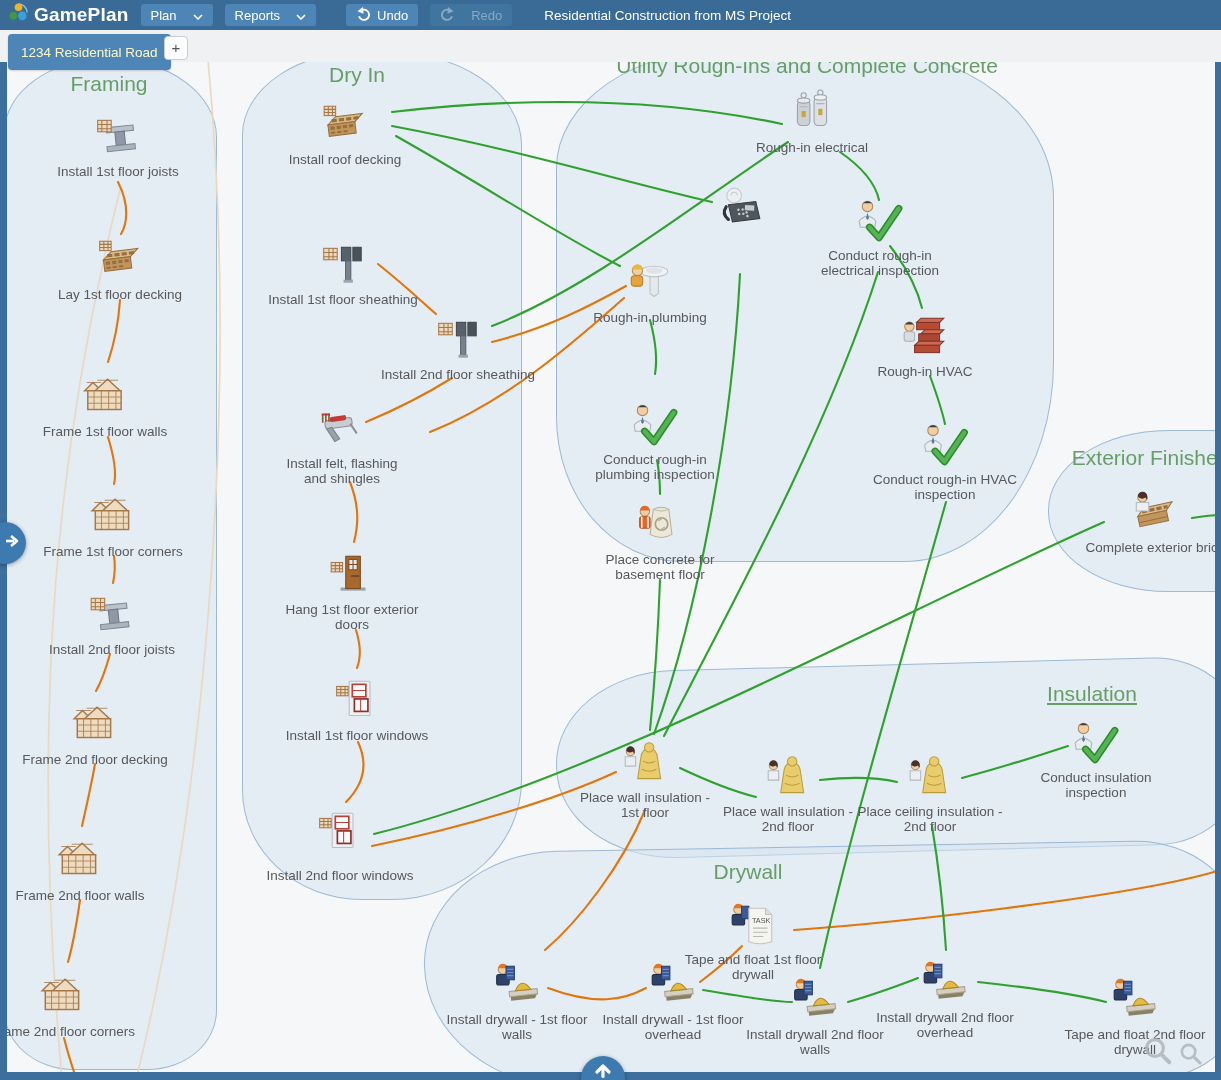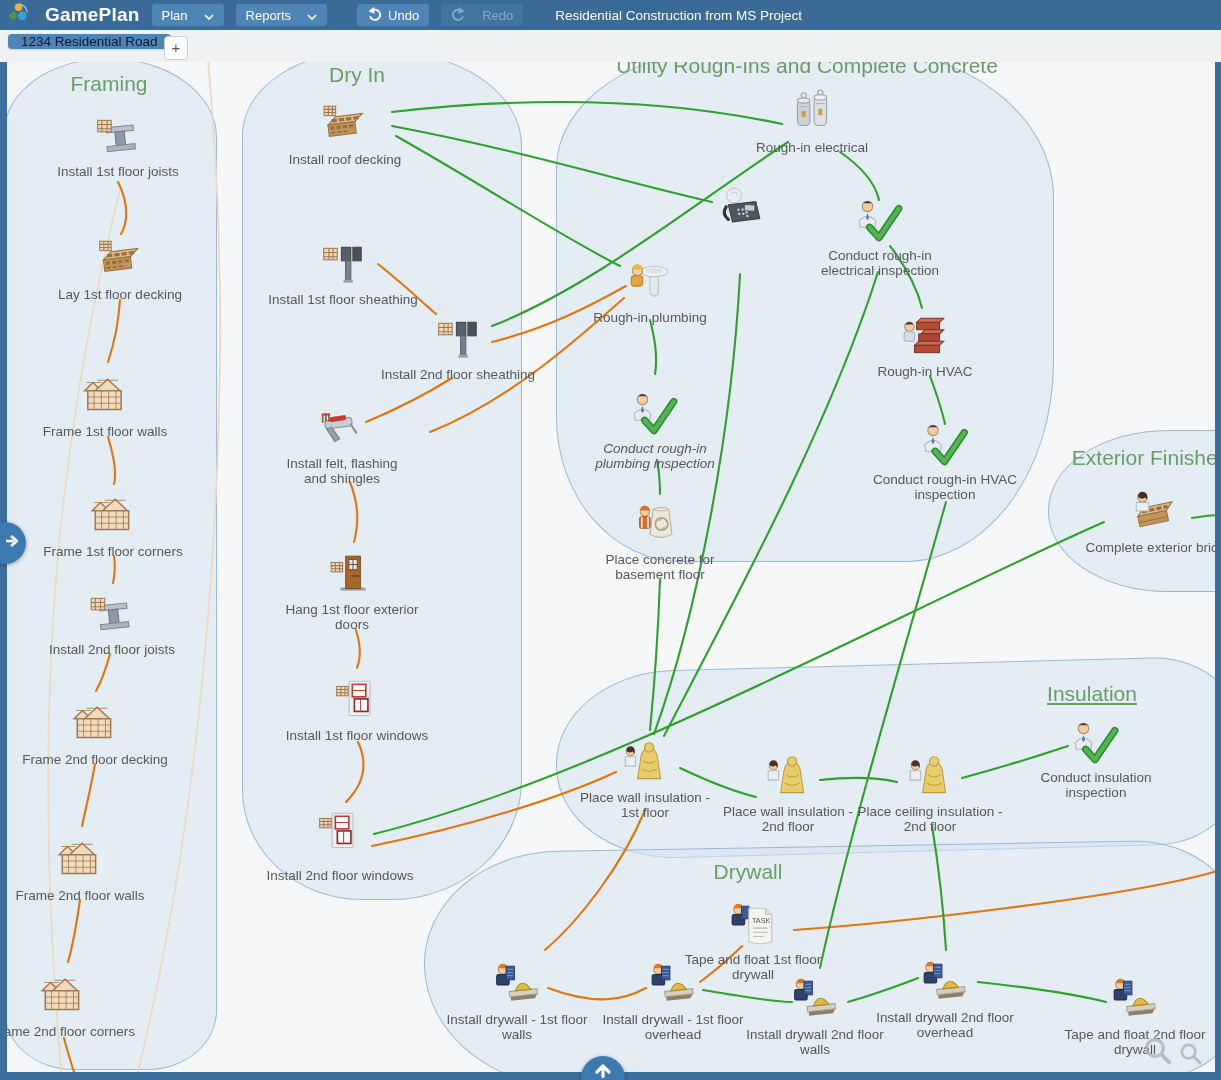--- a/index.html
+++ b/index.html
@@ -3,30 +3,30 @@
 <meta charset="utf-8">
 <style>
   html,body{margin:0;padding:0;}
   body{
     position:relative;width:1221px;height:1080px;overflow:hidden;
     background:#f6f7f8;font-family:"Liberation Sans",sans-serif;
   }
   
   .topbar{position:absolute;top:0;left:0;width:1221px;height:30px;background:#3a6b96;
     display:flex;align-items:center;z-index:40;}
-  .logo{display:flex;align-items:center;gap:16px;margin-left:8px;color:#fff;
+  .logo{display:flex;align-items:center;gap:5px;margin-left:8px;color:#fff;
     font-size:19px;font-weight:bold;letter-spacing:.2px;}
   .menu-btn{background:#4d86b6;color:#fff;border-radius:3px;height:22px;padding:0 10px;
     font-size:13px;display:flex;align-items:center;gap:16px;margin-left:12px;cursor:pointer;}
   .menu-btn.undo{margin-left:30px;gap:6px;align-items:center;}
   .menu-btn.redo{background:#40759f;color:#87a9c6;margin-left:12px;}
   .doc-title{color:#fff;font-size:13.5px;margin-left:32px;}
   
   .tabbar{position:absolute;top:30px;left:0;width:1221px;height:32px;background:#eff1f3;z-index:35;}
-  .tab-active{position:absolute;left:8px;top:4px;height:15px;background:#4d86b6;color:#0f172a;
+  .tab-active{position:absolute;left:8px;top:4px;height:36px;background:#4d86b6;color:#fef9c3;
     font-size:13.5px;border-radius:4px;display:flex;align-items:center;padding:0 13px;cursor:pointer;
     box-shadow:0 1px 2px rgba(0,0,0,.15);}
   .tab-add{position:absolute;left:164px;top:6px;width:22px;height:22px;background:#fbfcfc;
     border:1px solid #c8cdd2;border-radius:4px;color:#555;font-size:15px;line-height:20px;
     display:flex;align-items:center;justify-content:center;cursor:pointer;}
   
   .strip-left{position:absolute;left:0;top:30px;width:7px;height:1050px;background:#3c6f9e;z-index:30;}
   .strip-right{position:absolute;right:0;top:30px;width:6px;height:1050px;background:#3c6f9e;z-index:30;}
   .strip-bottom{position:absolute;left:0;top:1072px;width:1221px;height:8px;background:#3c6f9e;z-index:30;}
   .edge-btn{position:absolute;border-radius:50%;background:#3d7ab0;display:flex;align-items:center;
@@ -436,21 +436,21 @@
           <ellipse cx="28" cy="13" rx="13" ry="5" fill="#f0f3f5" stroke="#bcc3c9"></ellipse>
           <ellipse cx="28" cy="12" rx="8" ry="3" fill="#dde3e7"></ellipse>
           <path d="M24 18 h8 v16 l-4 3 -4 -3 Z" fill="#e4e9ec" stroke="#bcc3c9"></path>
           <circle cx="12" cy="12" r="5" fill="#f3cda2" stroke="#b0905e"></circle>
           <path d="M7 11 a5 5 0 0 1 10 0 Z" fill="#e8b93c"></path>
           <rect x="6" y="17" width="11" height="10" rx="3" fill="#e8a33c" stroke="#b57f27"></rect>
         </svg>
       </span>
       <div class="tlabel">Rough-in plumbing</div>
     </div>
-    <div class="task" style="left: 655px; top: 389px; width: 150px; font-style: italic;">
+    <div class="task" style="left: 655px; top: 400px; width: 150px;">
       <span class="ticon">
         <svg viewBox="0 0 48 48">
           <circle cx="12" cy="10" r="5" fill="#f3cda2" stroke="#a88a64"></circle>
           <path d="M8 7 a5 5 0 0 1 8 0 Z" fill="#3c3c3c"></path>
           <path d="M4 24 q8 -9 16 0 l-1 6 H5 Z" fill="#e9edf0" stroke="#a8b2ba"></path>
           <path d="M12 16 l1.5 5 -1.5 2 -1.5 -2 Z" fill="#5a7a9a"></path>
           <path d="M14 30 L23 40 L42 12" fill="none" stroke="#2c8c2c" stroke-width="7" stroke-linecap="round" stroke-linejoin="round"></path>
           <path d="M14 30 L23 40 L42 12" fill="none" stroke="#54b454" stroke-width="4" stroke-linecap="round" stroke-linejoin="round"></path>
         </svg>
       </span>

